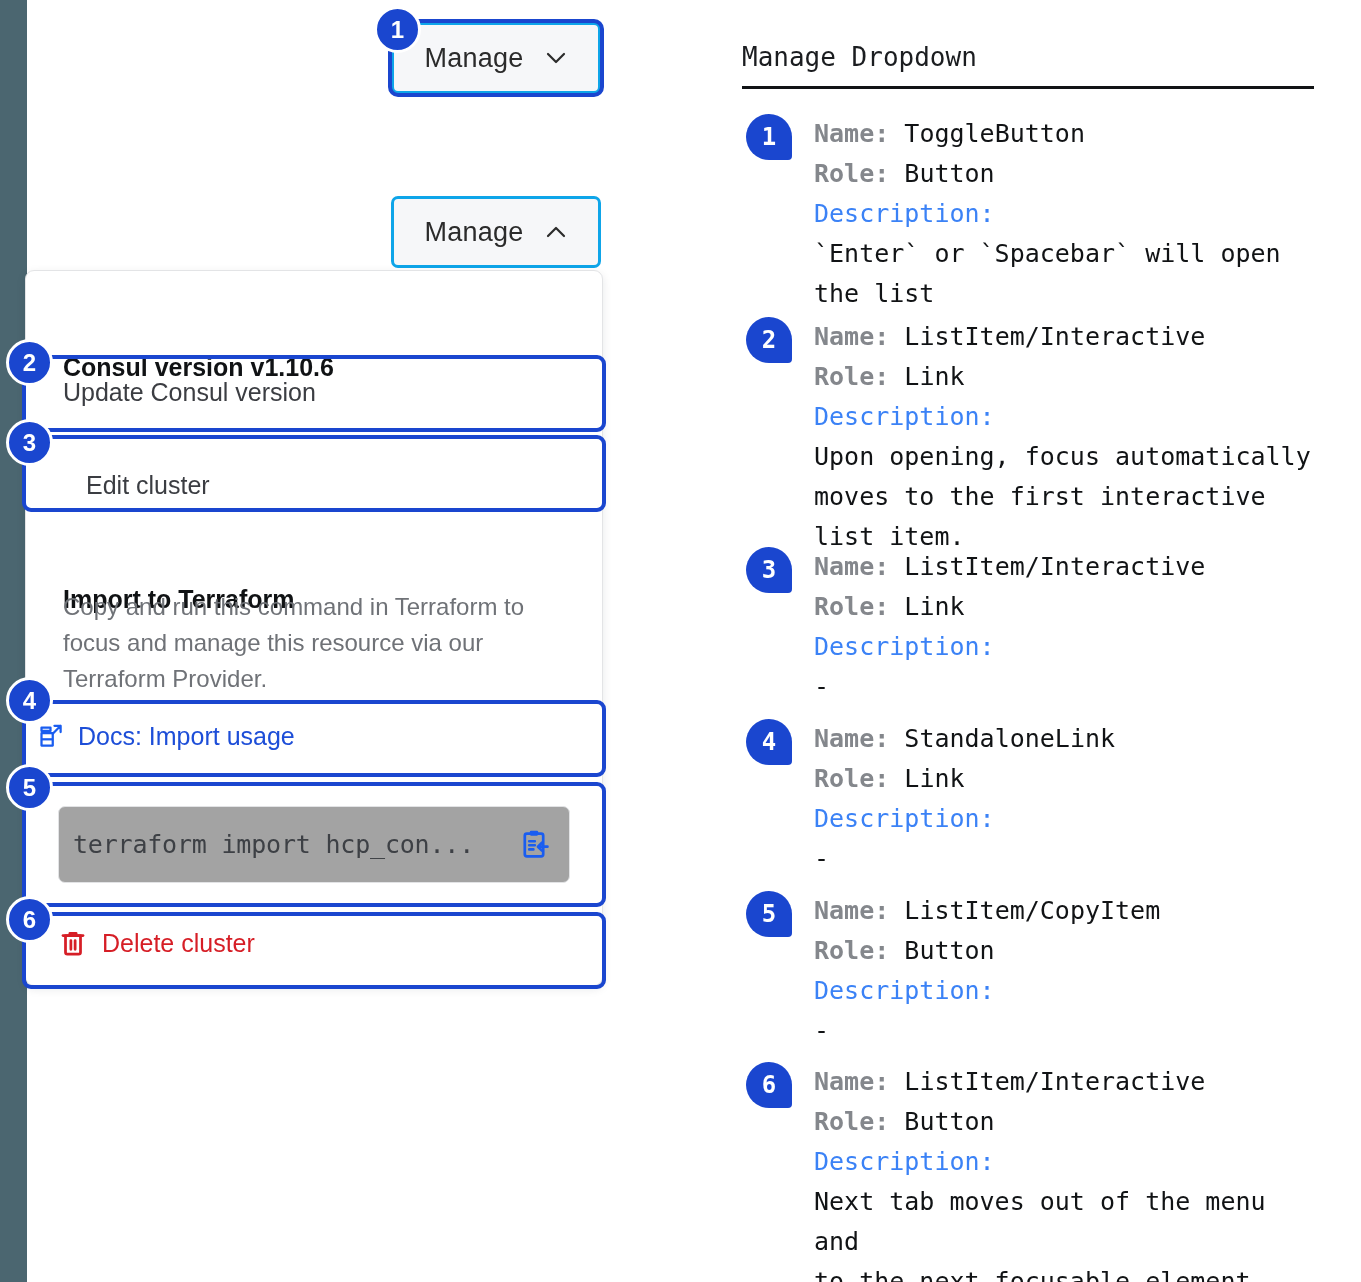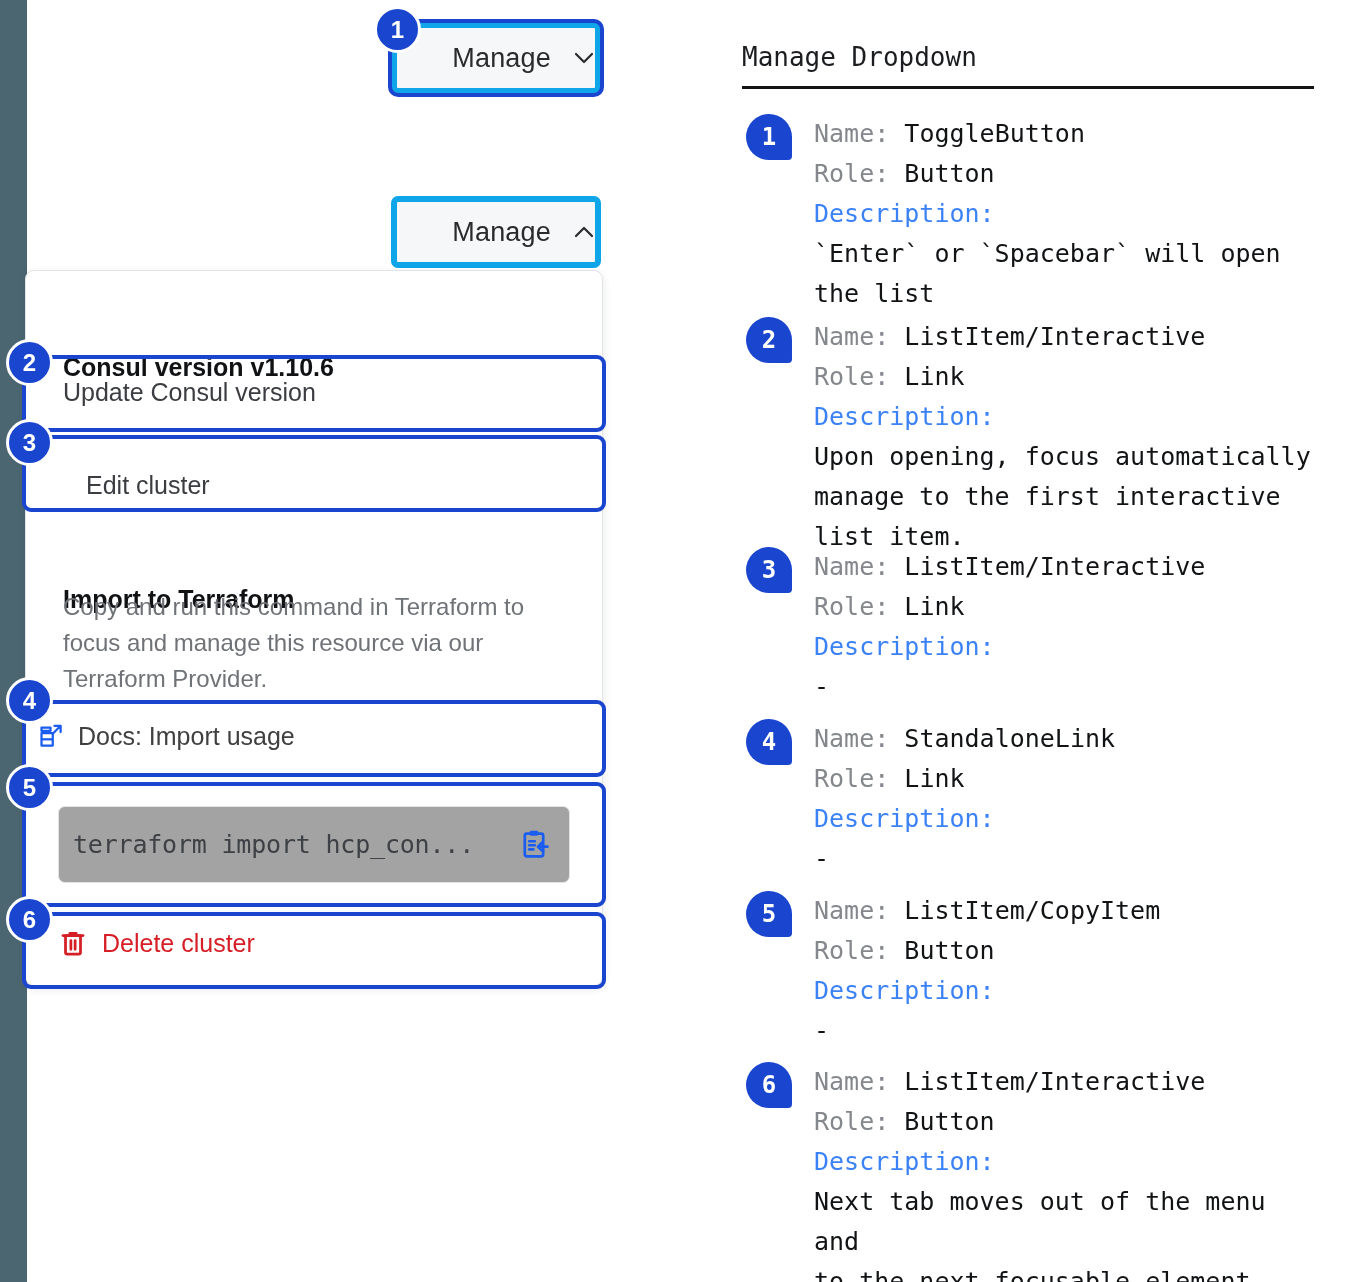--- a/index.html
+++ b/index.html
@@ -16,23 +16,23 @@
     position: absolute; left: 0; top: 0;
     width: 27px; height: 1282px;
     background: #4b6670;
   }
 
   
   .manage-btn {
     position: absolute;
     width: 210px; height: 72px;
     background: #f6f7f9;
-    border: 6px solid #0ea5e9;
+    border: 3px solid #0ea5e9;
     border-radius: 7px;
-    display: flex; align-items: center; justify-content: flex-end;
+    display: flex; align-items: center; justify-content: center;
     gap: 22px;
     font-size: 27px; color: #2b2b2b;
     letter-spacing: .2px;
   }
   .manage-btn .chev { display: block; width: 22px; height: 22px; }
   .manage-btn .chev svg { display: block; }
 
   #btn-collapsed { left: 391px; top: 22px; }
   #btn-expanded  { left: 391px; top: 196px; }
 
@@ -74,21 +74,21 @@
   }
   .dd-divider {
     position: absolute; left: 1px; right: 1px;
     height: 1px; background: #e6e7e9;
   }
 
   
   .docs-link {
     position: absolute; left: 37px; top: 722px;
     display: flex; align-items: center; gap: 14px;
-    font-size: 25px; color: #404040; font-weight: 500;
+    font-size: 25px; color: #1d4ed8; font-weight: 500;
     white-space: nowrap;
   }
   .docs-link svg { display: block; }
 
   
   .tf-box {
     position: absolute; left: 58px; top: 806px;
     width: 512px; height: 77px;
     border: 1px solid #e2e3e5;
     border-radius: 7px;
@@ -160,21 +160,21 @@
     font-size: 24px; font-weight: bold;
     display: flex; align-items: center; justify-content: center;
     line-height: 1;
   }
   .entry .body {
     position: absolute; left: 72px; top: 0; width: 508px;
     font-family: "DejaVu Sans Mono", monospace;
     font-size: 25px; line-height: 40px;
   }
   .entry .body .kv { color: #111315; white-space: nowrap; }
-  .entry .body .k { color: #84878c; }
+  .entry .body .k { color: #84878c; font-weight: bold; }
   .entry .body .dlabel { color: #3b82f6; }
   .entry .body .dtext { color: #111315; }
 </style>
 </head>
 <body>
 
 <div id="root">
 
   <div class="rail"></div>
 
@@ -274,21 +274,21 @@
     </div>
   </div>
 
   <div class="entry" style="top:317px;">
     <div class="pin">2</div>
     <div class="body">
       <div class="kv"><span class="k">Name:</span> <span>ListItem/Interactive</span></div>
       <div class="kv"><span class="k">Role:</span> <span>Link</span></div>
       <div class="dlabel">Description:</div>
       <div class="dtext">Upon opening, focus automatically</div>
-      <div class="dtext">manage to the first interactive</div>
+      <div class="dtext">moves to the first interactive</div>
       <div class="dtext">list item.</div>
     </div>
   </div>
 
   <div class="entry" style="top:547px;">
     <div class="pin">3</div>
     <div class="body">
       <div class="kv"><span class="k">Name:</span> <span>ListItem/Interactive</span></div>
       <div class="kv"><span class="k">Role:</span> <span>Link</span></div>
       <div class="dlabel">Description:</div>

